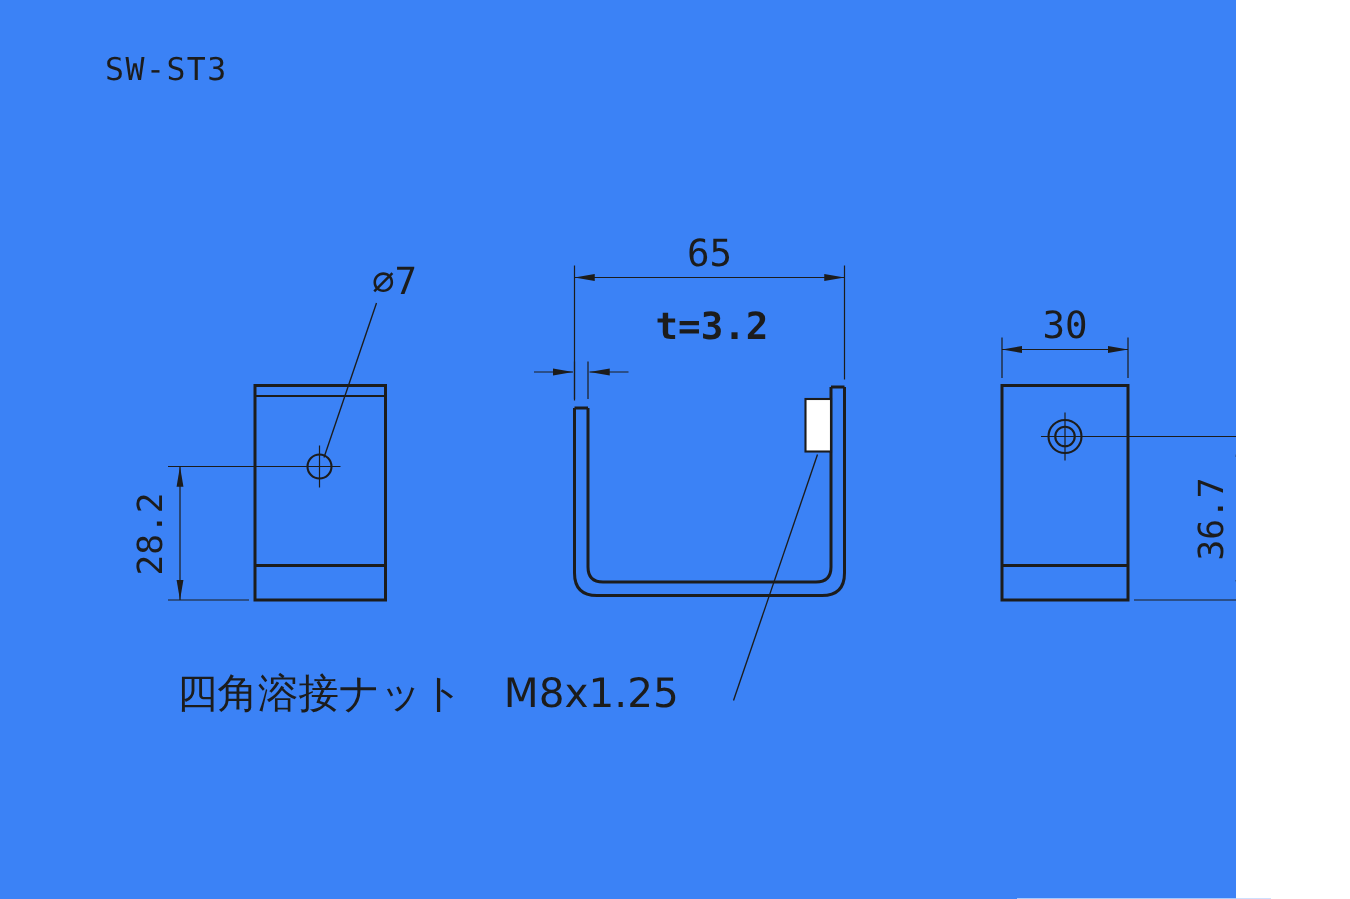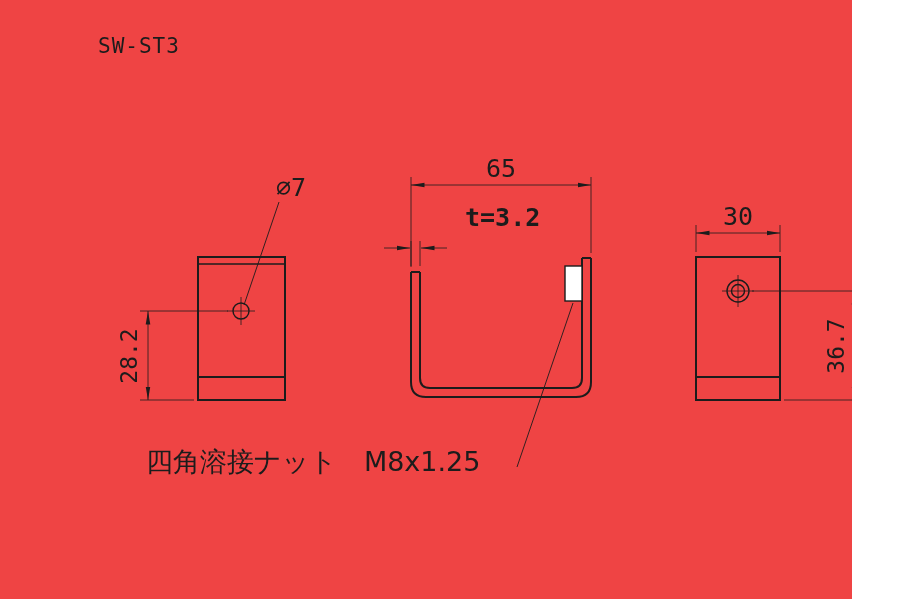--- a/index.html
+++ b/index.html
@@ -4,23 +4,22 @@
 <style>
   html, body {
     margin: 0;
     padding: 0;
     background: #ffffff;
   }
   .sheet {
     position: relative;
     width: 824px;
     height: 599px;
-    background: #ef4444;
+    background: #3b82f6;
     overflow: hidden;
-    padding-left: 28px;
   }
   svg { display: block; }
   .outline {
     stroke: #1c1c1c;
     stroke-width: 2;
     fill: none;
     stroke-linecap: butt;
     stroke-linejoin: miter;
   }
   .medium {

